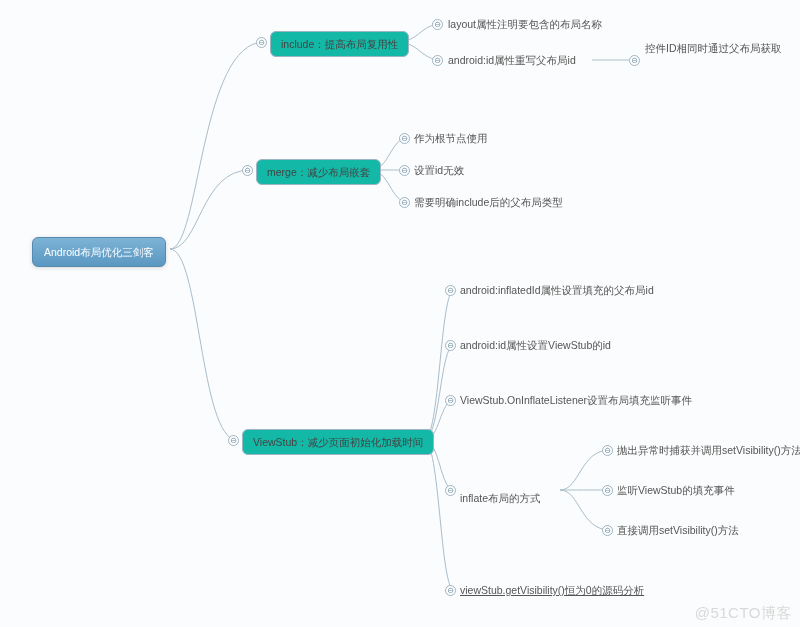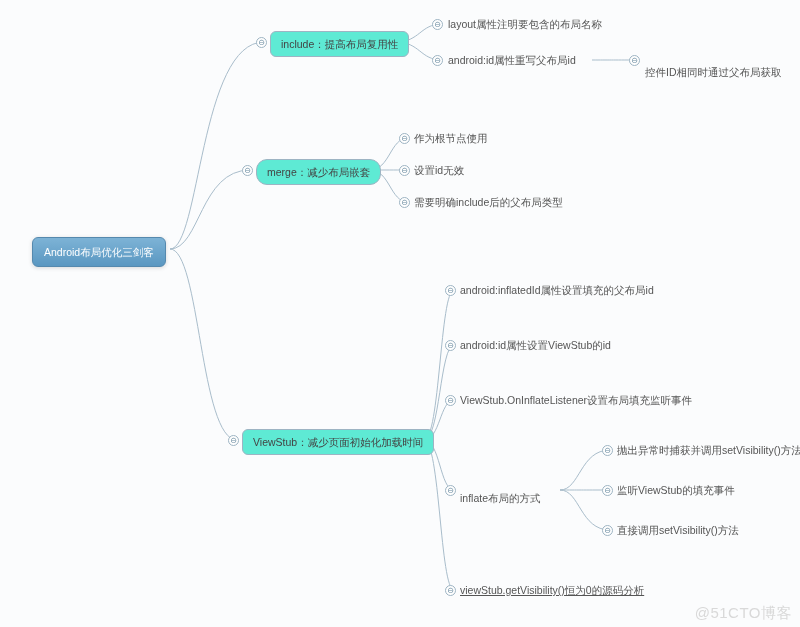--- a/index.html
+++ b/index.html
@@ -11,21 +11,21 @@
     color:#444;
     position:relative;
     overflow:hidden;
   }
   svg.connectors { position:absolute; left:0; top:0; width:800px; height:627px; pointer-events:none; }
   .node {
     position:absolute;
     border:1px solid #9db4c3;
     border-radius:6px;
     padding:5px 10px;
-    background:#5eead4;
+    background:#14b8a6;
     white-space:nowrap;
     line-height:1.35;
   }
   .root {
     background:linear-gradient(#7db3d6,#5a97c1);
     color:#fff;
     border:1px solid #5589ae;
     box-shadow:0 1px 4px rgba(0,0,0,.15);
     padding:7px 11px;
   }
@@ -90,24 +90,24 @@
 
 <div class="collapse" style="left:256px; top:37px;">⊖</div>
 <div class="node" style="left:270px; top:31px;">
   <span>include：提高布局复用性</span>
 </div>
 <div class="collapse" style="left:432px; top:19px;">⊖</div>
 <div class="leaf" style="left:448px; top:18px;text-align:center;">layout属性注明要包含的布局名称</div>
 <div class="collapse" style="left:432px; top:55px;">⊖</div>
 <div class="leaf" style="left:448px; top:54px;">android:id属性重写父布局id</div>
 <div class="collapse" style="left:629px; top:55px;">⊖</div>
-<div class="leaf" style="left:645px; top:66px;">控件ID相同时通过父布局获取</div>
+<div class="leaf" style="left:645px; top:42px;">控件ID相同时通过父布局获取</div>
 
 <div class="collapse" style="left:242px; top:165px;">⊖</div>
-<div class="node" style="left:256px; top:159px;border-radius:11px;">
+<div class="node" style="left:256px; top:159px;">
   <span>merge：减少布局嵌套</span>
 </div>
 <div class="collapse" style="left:399px; top:133px;">⊖</div>
 <div class="leaf" style="left:414px; top:132px;">作为根节点使用</div>
 <div class="collapse" style="left:399px; top:165px;">⊖</div>
 <div class="leaf" style="left:414px; top:164px;">设置id无效</div>
 <div class="collapse" style="left:399px; top:197px;">⊖</div>
 <div class="leaf" style="left:414px; top:196px;">需要明确include后的父布局类型</div>
 
 <div class="collapse" style="left:228px; top:435px;">⊖</div>

